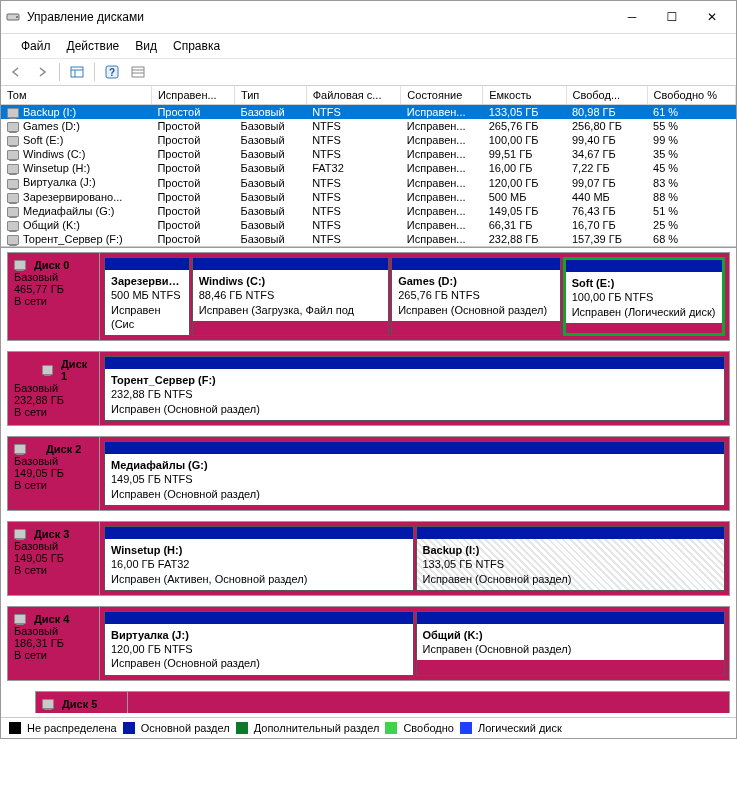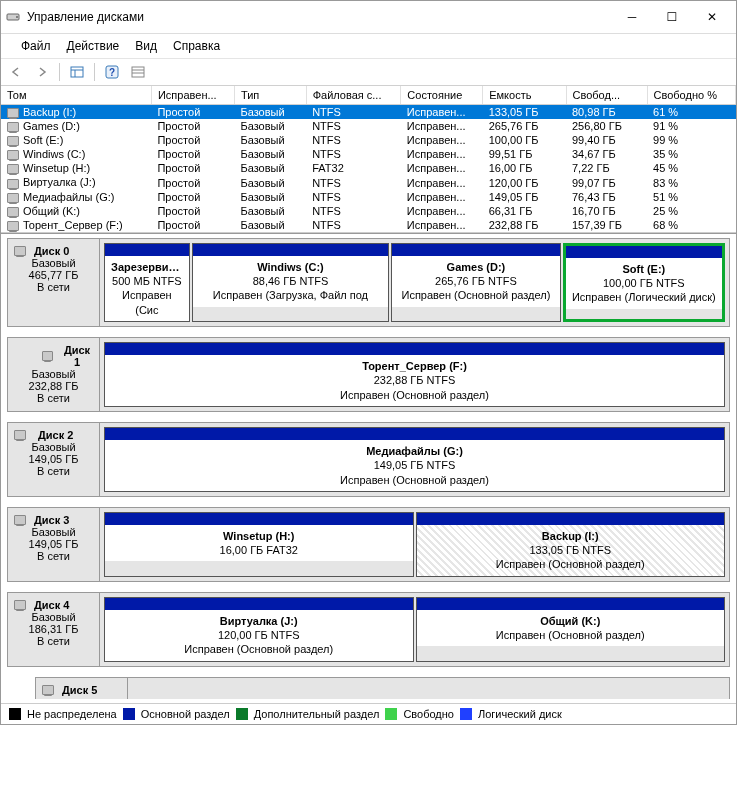--- a/index.html
+++ b/index.html
@@ -16,21 +16,21 @@
 .tbsep { width: 1px; height: 18px; background: #ccc; margin: 0 2px; }
 .content { display: flex; flex-direction: column; }
 .table-wrap { border-bottom: 1px solid #ccc; }
 table.vol { width: 100%; border-collapse: collapse; }
 table.vol th { text-align: left; font-weight: 400; font-size: 11px; padding: 3px 6px; background: #fff; border-right: 1px solid #e0e0e0; border-bottom: 1px solid #d0d0d0; white-space: nowrap; overflow: hidden; text-overflow: ellipsis; }
 table.vol td { padding: 1px 6px; font-size: 11px; white-space: nowrap; }
 tr.selected td { background: #0078d7; color: #fff; }
 .volicon { display: inline-block; width: 12px; height: 10px; background: #c9c9c9; border: 1px solid #888; border-radius: 1px; margin-right: 4px; vertical-align: middle; position: relative; }
 .volicon::after { content: ""; position: absolute; bottom: -2px; left: 1px; right: 1px; height: 2px; background: #888; border-radius: 0 0 1px 1px; }
 .disk-panel { padding: 4px 6px 0 6px; height: 470px; overflow-y: auto; border-top: 1px solid #999; position: relative; }
-.disk-row { display: flex; margin-bottom: 10px; border: 1px solid #999; background: #e5e5e5; text-align: center; }
+.disk-row { display: flex; margin-bottom: 10px; border: 1px solid #999; background: #be185d; }
 .disk-info { width: 92px; padding: 6px; border-right: 1px solid #999; font-size: 11px; }
 .disk-info .dname { font-weight: 700; }
 .disk-parts { flex: 1; display: flex; padding: 4px; gap: 2px; }
 .part { display: flex; flex-direction: column; border: 1px solid #555; min-width: 0; }
 .part-hdr { height: 12px; background: #0019a8; }
 .part-body { padding: 4px 6px; font-size: 11px; line-height: 1.3; background: #fff; }
 .part-body .pname { font-weight: 700; white-space: nowrap; overflow: hidden; text-overflow: ellipsis; }
 .part.selected { border: 3px solid #0aa830; }
 .part.hatched .part-body { background: repeating-linear-gradient(45deg, #fff 0, #fff 3px, #e6e6e6 3px, #e6e6e6 5px); }
 .legend { display: flex; align-items: center; gap: 6px; padding: 4px 8px; border-top: 1px solid #ccc; font-size: 11px; }
@@ -134,21 +134,21 @@
               <td>61 %</td>
             </tr>
             <tr>
               <td><span class="volicon"></span>Games (D:)</td>
               <td>Простой</td>
               <td>Базовый</td>
               <td>NTFS</td>
               <td>Исправен...</td>
               <td>265,76 ГБ</td>
               <td>256,80 ГБ</td>
-              <td>91 %</td>
+              <td>55 %</td>
             </tr>
             <tr>
               <td><span class="volicon"></span>Soft (E:)</td>
               <td>Простой</td>
               <td>Базовый</td>
               <td>NTFS</td>
               <td>Исправен...</td>
               <td>100,00 ГБ</td>
               <td>99,40 ГБ</td>
               <td>99 %</td>
@@ -177,20 +177,30 @@
               <td><span class="volicon"></span>Виртуалка (J:)</td>
               <td>Простой</td>
               <td>Базовый</td>
               <td>NTFS</td>
               <td>Исправен...</td>
               <td>120,00 ГБ</td>
               <td>99,07 ГБ</td>
               <td>83 %</td>
             </tr>
             <tr>
+              <td><span class="volicon"></span>Зарезервировано...</td>
+              <td>Простой</td>
+              <td>Базовый</td>
+              <td>NTFS</td>
+              <td>Исправен...</td>
+              <td>500 МБ</td>
+              <td>440 МБ</td>
+              <td>88 %</td>
+            </tr>
+            <tr>
               <td><span class="volicon"></span>Медиафайлы (G:)</td>
               <td>Простой</td>
               <td>Базовый</td>
               <td>NTFS</td>
               <td>Исправен...</td>
               <td>149,05 ГБ</td>
               <td>76,43 ГБ</td>
               <td>51 %</td>
             </tr>
             <tr>
@@ -279,21 +289,21 @@
               <div class="part-body">
                 <div class="pname">Торент_Сервер  (F:)</div>
                 <div>232,88 ГБ NTFS</div>
                 <div>Исправен (Основной раздел)</div>
               </div>
             </div>
           </div>
         </div>
         <div class="disk-row">
           <div class="disk-info">
-            <div style="display:flex;align-items:center;gap:8px;">
+            <div style="display:flex;align-items:center;gap:16px;">
               <span class="volicon"></span>
               <span class="dname">Диск 2</span>
             </div>
             <div>Базовый</div>
             <div>149,05 ГБ</div>
             <div>В сети</div>
           </div>
           <div class="disk-parts">
             <div class="part" style="flex: 100 1 0px;">
               <div class="part-hdr"></div>
@@ -314,20 +324,21 @@
             <div>Базовый</div>
             <div>149,05 ГБ</div>
             <div>В сети</div>
           </div>
           <div class="disk-parts">
             <div class="part" style="flex: 50 1 0px;">
               <div class="part-hdr"></div>
               <div class="part-body">
                 <div class="pname">Winsetup  (H:)</div>
                 <div>16,00 ГБ FAT32</div>
+                <div>Исправен (Активен, Основной раздел)</div>
               </div>
             </div>
             <div class="part hatched" style="flex: 50 1 0px;">
               <div class="part-hdr"></div>
               <div class="part-body">
                 <div class="pname">Backup  (I:)</div>
                 <div>133,05 ГБ NTFS</div>
                 <div>Исправен (Основной раздел)</div>
               </div>
             </div>

